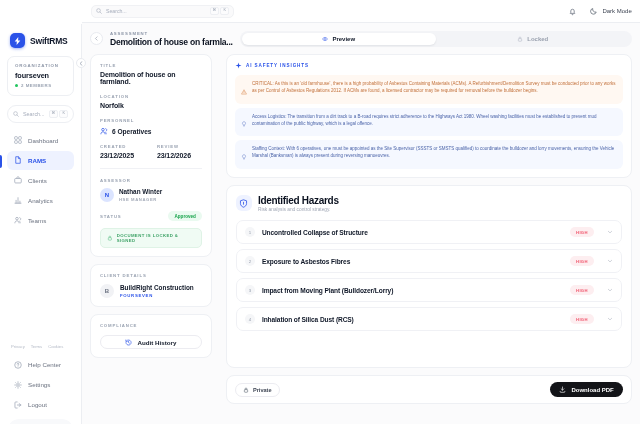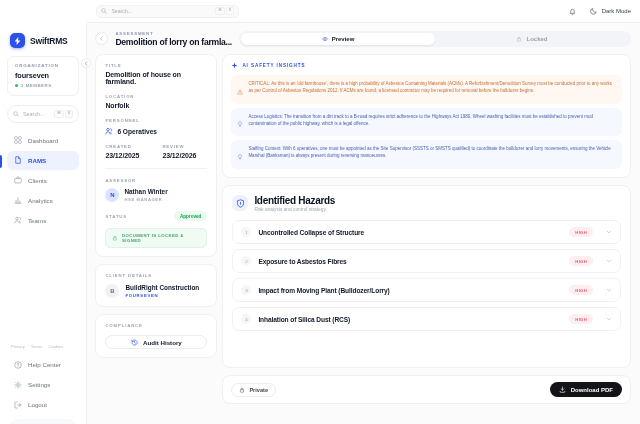--- a/index.html
+++ b/index.html
@@ -122,21 +122,21 @@
     background:#f3f4f7; border-radius:999px; padding:2px; width:392px; height:16px;
   }
   .seg {
     flex:1; height:12px; border-radius:999px;
     display:flex; align-items:center; justify-content:center; gap:4px; cursor:pointer;
   }
   .seg .lbl { font-size:6px; font-weight:bold; color:#9aa1af; }
   .seg.active { background:#fff; box-shadow:0 1px 2px rgba(16,24,40,.08); }
   .seg.active .lbl { color:#101828; }
 
-  .body { flex:1; display:flex; gap:5px; padding: 0 9px 20px 8px; overflow:hidden; }
+  .body { flex:1; display:flex; gap:14px; padding: 0 9px 20px 8px; overflow:hidden; }
 
   
   .lcol { width:122px; display:flex; flex-direction:column; gap:7px; }
   .card { background:#fff; border:1px solid #eef0f4; border-radius:8px; }
   .card.pad { padding:8px 9px; }
   .fieldlabel { font-size:4.3px; letter-spacing:.85px; color:#9aa3b2; font-weight:bold; text-transform:uppercase; }
   .fieldvalue { font-size:7px; font-weight:bold; color:#101828; margin-top:3px; letter-spacing:-.1px; }
   .fieldgap { margin-top:9px; }
   .personnel { display:flex; align-items:center; gap:4px; margin-top:4px; }
   .personnel .txt { font-size:6.6px; font-weight:bold; color:#101828; }
@@ -416,21 +416,21 @@
     </header>
 
     <div class="subhead">
       <div class="back-btn">
         <svg width="5" height="5" viewBox="0 0 8 8">
             <path d="M5 1.3 2.3 4 5 6.7" stroke="#8b93a3" stroke-width=".9" fill="none" stroke-linecap="round" stroke-linejoin="round"></path>
           </svg>
       </div>
       <div class="crumbs">
         <div class="kicker">ASSESSMENT</div>
-        <div class="doc-title">Demolition of lorry on farmla...</div>
+        <div class="doc-title">Demolition of house on farmla...</div>
       </div>
 
       <div class="segmented">
         <div class="seg active">
           <svg width="6" height="6" viewBox="0 0 10 10">
               <path d="M.8 5S2.4 2.3 5 2.3 9.2 5 9.2 5 7.6 7.7 5 7.7.8 5 .8 5z" stroke="#2a52e8" stroke-width=".9" fill="none"></path>
               <circle cx="5" cy="5" r="1.3" fill="#2a52e8"></circle>
             </svg>
           <span class="lbl">Preview</span>
         </div>

